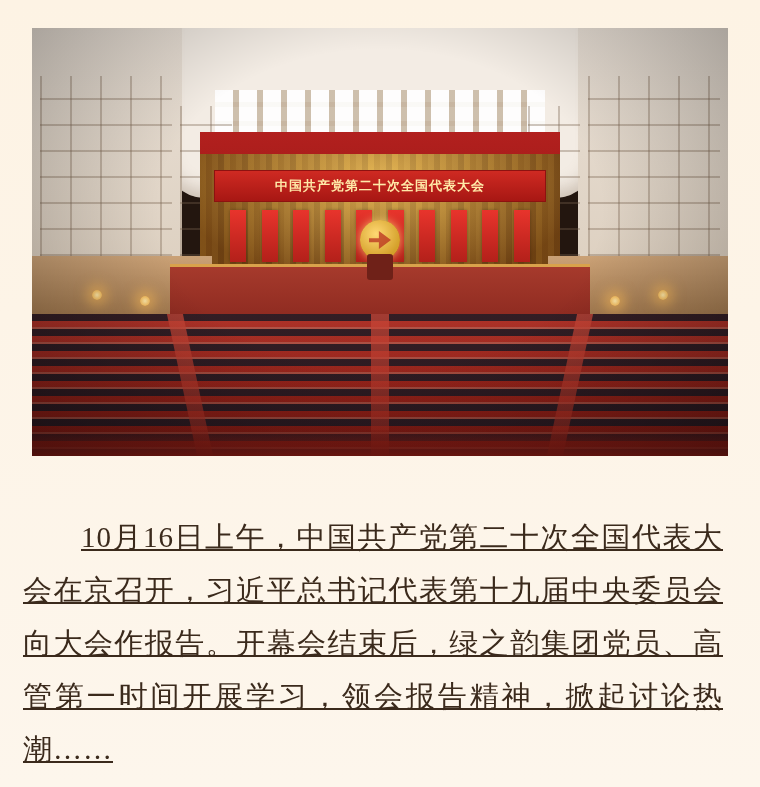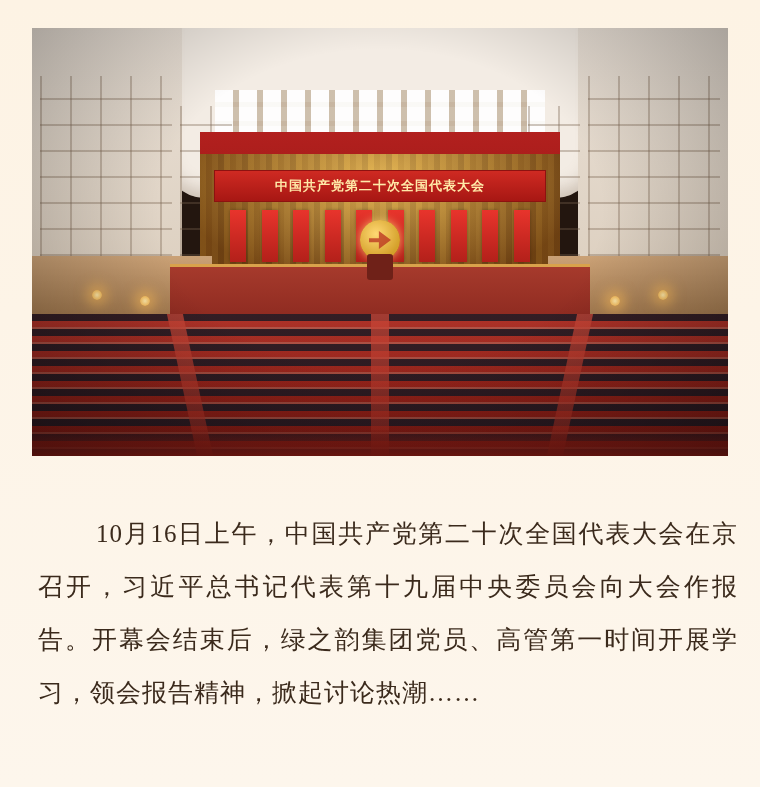--- a/index.html
+++ b/index.html
@@ -254,30 +254,31 @@
   }
   .vignette {
     position: absolute; inset: 0;
     background: radial-gradient(ellipse at 50% 42%, rgba(0,0,0,0) 45%, rgba(0,0,0,.35) 100%);
     pointer-events: none;
   }
 
   
   .article {
     position: absolute;
-    left: 38px;
+    left: 23px;
     top: 482px;
     width: 700px;
     color: #3b2a1c;
     font-family: "Liberation Serif", "DejaVu Serif", serif;
-    font-size: 25px;
+    font-size: 29px;
     line-height: 53px;
     letter-spacing: 1px;
     text-align: justify;
     text-indent: 58px;
+    text-decoration: underline;
   }
 </style>
 </head>
 <body>
 
 <div class="page">
 
   <div class="photo-wrap">
     <div class="photo">
 

